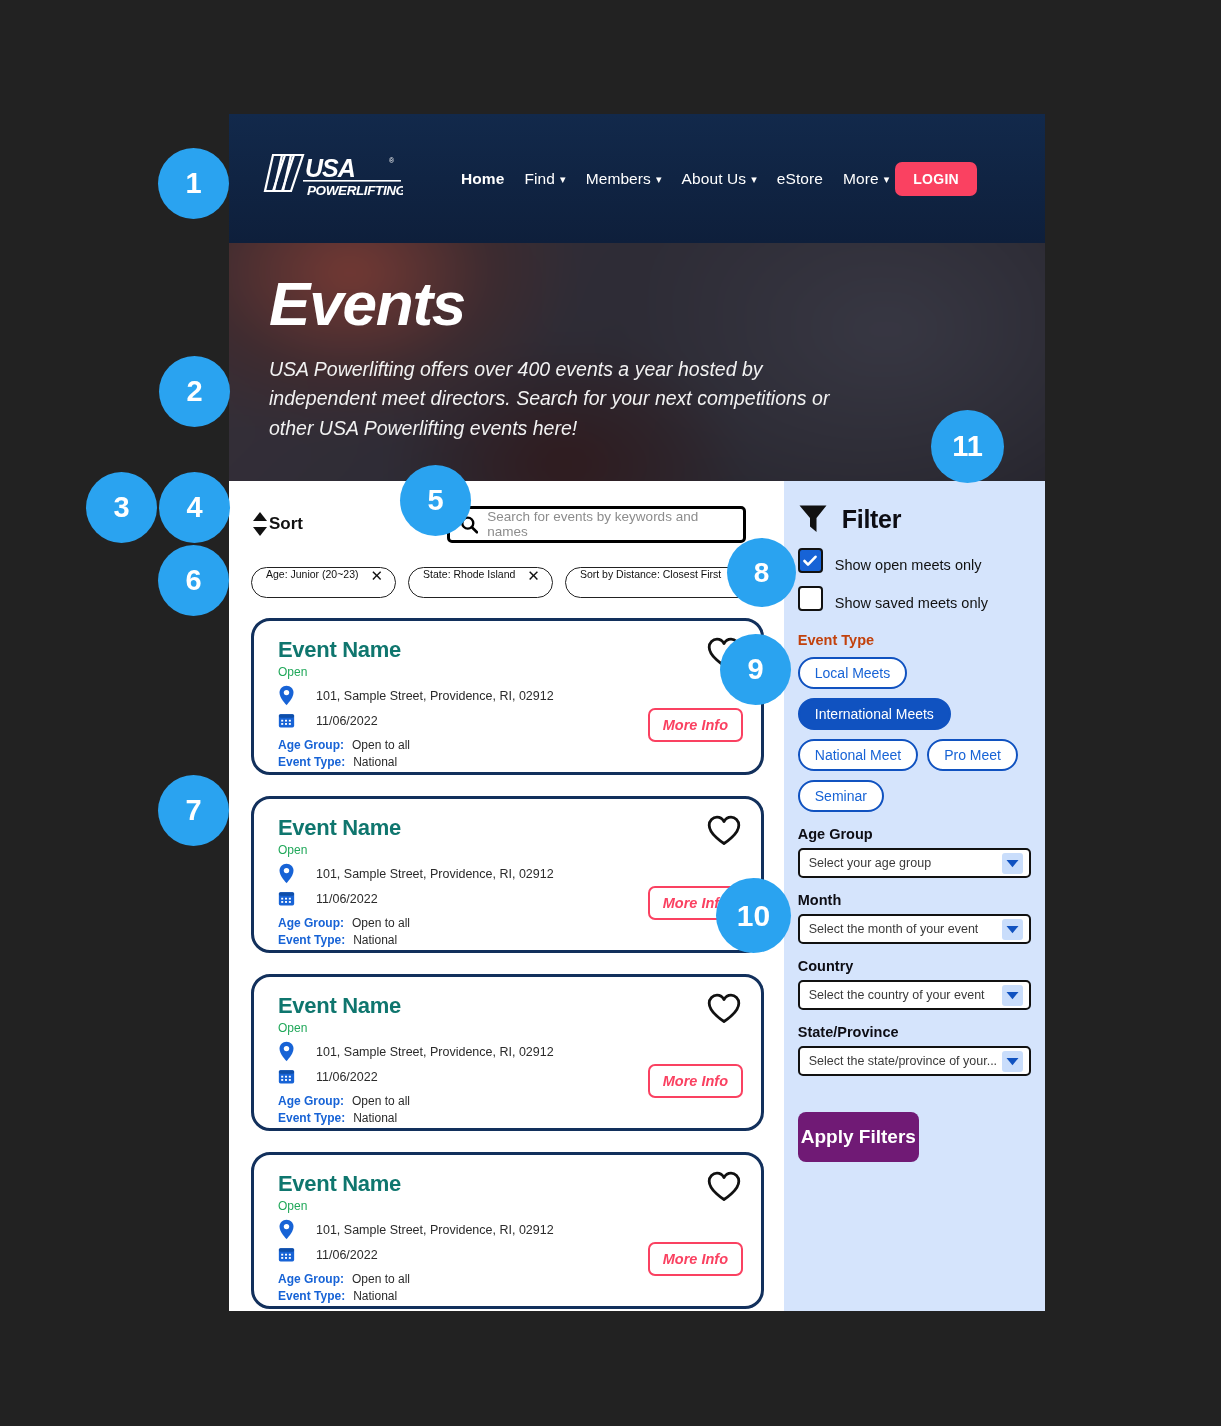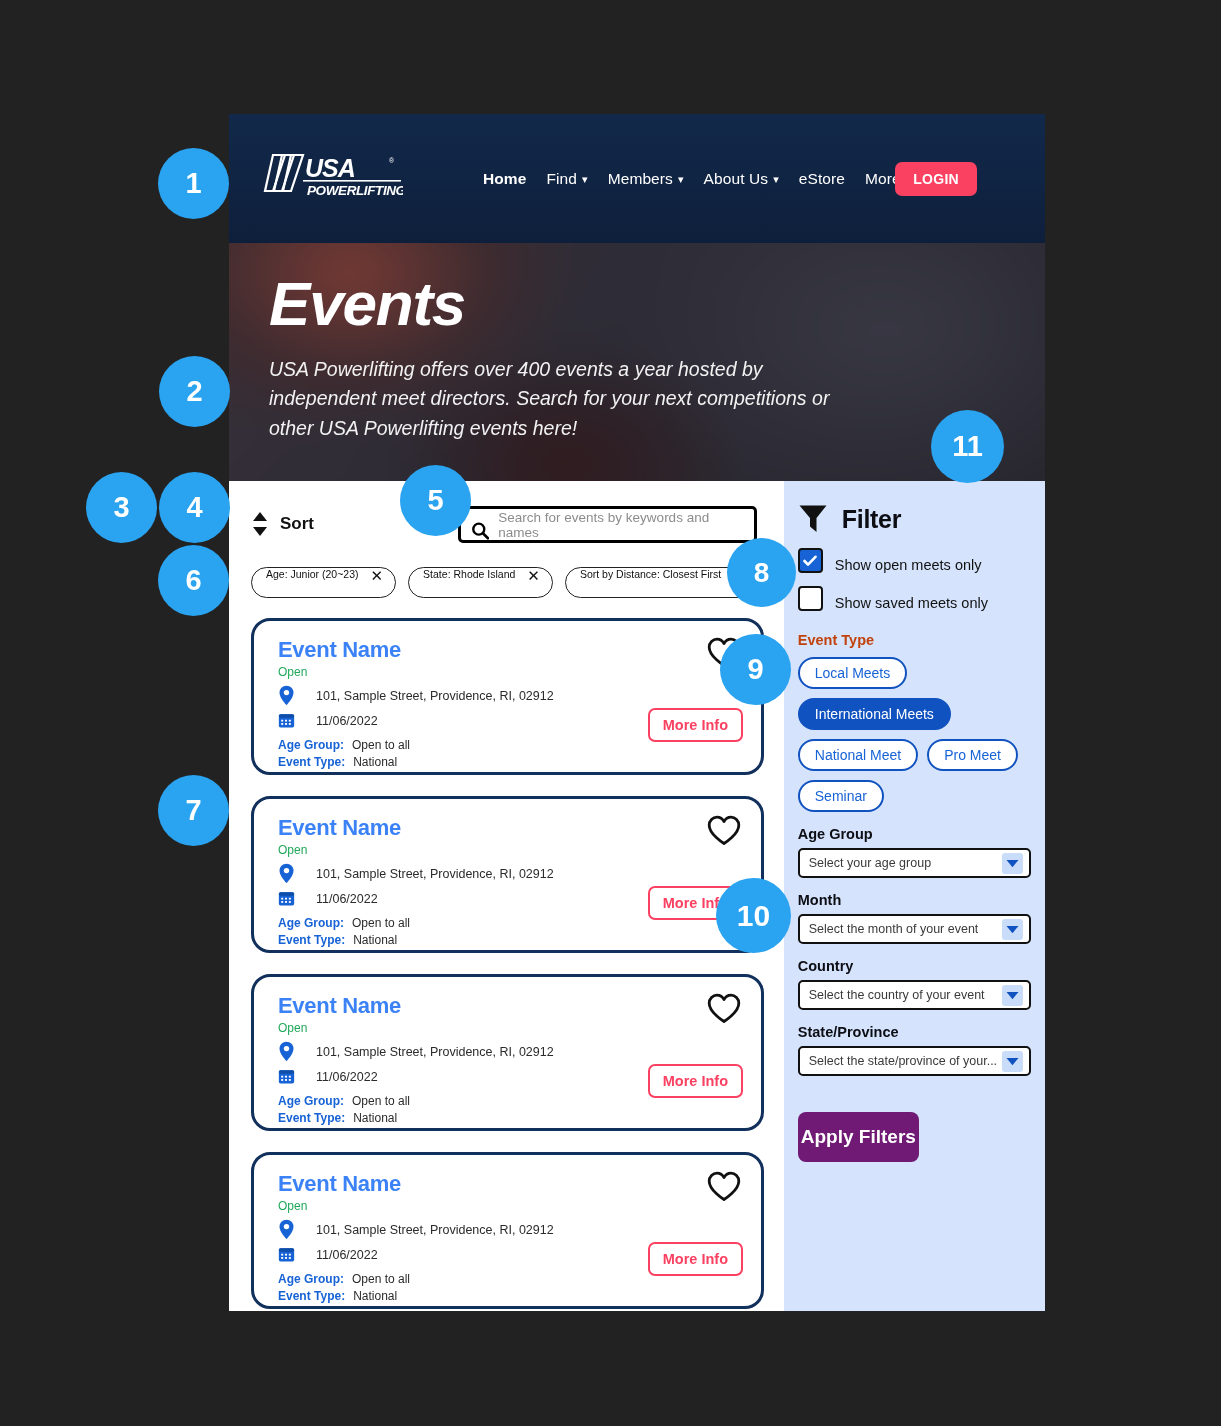--- a/index.html
+++ b/index.html
@@ -25,21 +25,21 @@
     height: 129px;
     background: linear-gradient(180deg, #12294b 0%, #0e1f3b 100%);
     display: flex; align-items: center;
   }
   .logo-wrap {
     margin-left: 34px; width: 140px; height: 62px;
     display: flex; align-items: center;
   }
   .nav-links {
     display: flex; align-items: center; gap: 20px;
-    margin-left: 80px;
+    margin-left: 58px;
   }
   .nav-link {
     color: #ffffff; font-size: 15.5px; letter-spacing: .1px;
     display: flex; align-items: center; gap: 5px; white-space: nowrap;
     cursor: pointer;
   }
   .nav-link.active { font-weight: bold; }
   .caret { font-size: 11px; line-height: 1; position: relative; top: 1px; }
   .login-btn {
     position: absolute; right: 68px; top: 50%; transform: translateY(-50%);
@@ -79,27 +79,27 @@
   .left-col {
     width: 568px; background: #fff; padding: 22px 0 0 22px;
     position: relative;
   }
   .right-col {
     width: 267px; background: #d5e4fc; padding: 22px 14px 0 14px;
   }
 
   
   .tools-row { display: flex; align-items: center; height: 42px; }
-  .sort-btn { display: flex; align-items: center; gap: 11px; cursor: pointer; }
+  .sort-btn { display: flex; align-items: center; cursor: pointer; }
   .sort-label { font-size: 17px; font-weight: bold; color: #111; }
   .search-box {
     margin-left: 144px;
     width: 299px; height: 37px;
     border: 3px solid #000; border-radius: 5px;
-    display: flex; align-items: flex-end; gap: 9px; padding: 0 10px;
+    display: flex; align-items: center; gap: 9px; padding: 0 10px;
     background: #fff;
   }
   .search-ph { font-size: 13.5px; color: #8c8c8c; }
 
   
   .chips { display: flex; gap: 12px; margin-top: 22px; }
   .chip {
     height: 31px; border: 1.5px solid #222; border-radius: 17px;
     display: flex; align-items: flex-start; gap: 12px;
     padding: 0 12px 0 14px; background: #fff; cursor: pointer;
@@ -108,36 +108,36 @@
   .chip-x { font-size: 15px; line-height: 1; color: #111; font-weight: 500; }
 
   
   .cards { margin-top: 20px; display: flex; flex-direction: column; gap: 21px; }
   .card {
     position: relative;
     width: 513px; height: 157px;
     border: 3px solid #12305c; border-radius: 19px;
     background: #fff; padding: 16px 20px 0 24px;
   }
-  .card-title { font-size: 22px; font-weight: bold; color: #3b82f6; letter-spacing: -.3px; }
+  .card-title { font-size: 22px; font-weight: bold; color: #0f766e; letter-spacing: -.3px; }
   .card-status { font-size: 12px; color: #21a85a; margin-top: 2px; }
   .card-row { display: flex; align-items: center; gap: 21px; margin-top: 6px; }
   .card-row-text { font-size: 12.5px; color: #2b2b2b; }
   .meta { margin-top: 9px; }
   .meta-line { display: flex; gap: 8px; margin-top: 3px; align-items: flex-end; }
   .meta-key { font-size: 12px; font-weight: bold; color: #1763d6; }
   .meta-val { font-size: 12px; color: #2b2b2b; }
   .heart {
     position: absolute; right: 20px; top: 16px; cursor: pointer;
   }
   .more-info {
     position: absolute; right: 18px; bottom: 30px;
     border: 2.5px solid #fa4161; border-radius: 7px;
     color: #fa4161; font-weight: bold; font-size: 14.5px;
-    padding: 7px 13px; background: #fff; cursor: pointer; white-space: nowrap;
+    padding: 7px 13px; background: #fff; cursor: pointer; white-space: nowrap; font-style: italic;
   }
 
   
   .filter-head { display: flex; align-items: center; gap: 14px; }
   .filter-title { font-size: 25px; font-weight: bold; color: #0d0d14; letter-spacing: -.3px; }
   .chk-row { display: flex; align-items: flex-end; gap: 12px; margin-top: 13px; cursor: pointer; }
   .chk {
     width: 25px; height: 25px; border: 2.5px solid #111; border-radius: 4px;
     background: #fff; display: flex; align-items: center; justify-content: center;
     flex: 0 0 auto;

